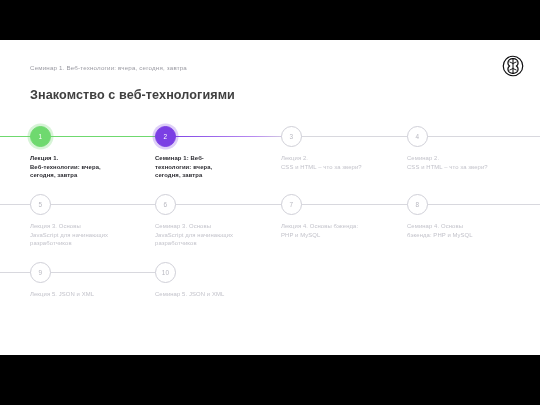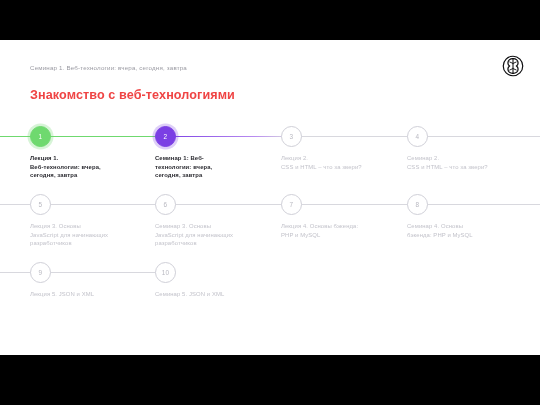--- a/index.html
+++ b/index.html
@@ -63,21 +63,21 @@
     width: 22px;
     height: 22px;
   }
 
   .page-title {
     position: absolute;
     left: 30px;
     top: 48px;
     font-size: 12.6px;
     font-weight: bold;
-    color: #ef4444;
+    color: #404040;
     letter-spacing: .1px;
     white-space: nowrap;
   }
 
   
   .timeline {
     position: absolute;
     left: 0;
     top: 86px;
     width: 540px;

